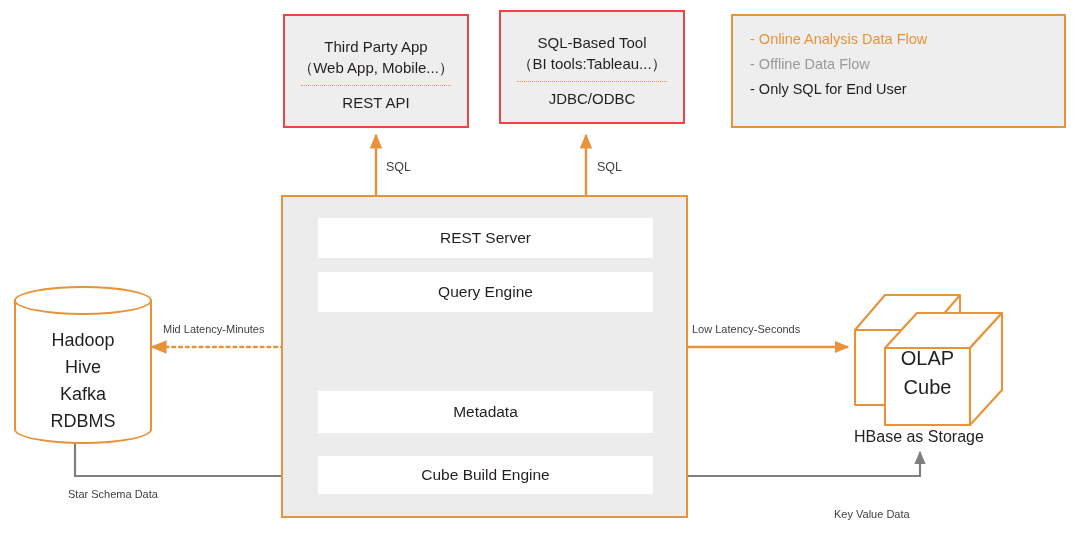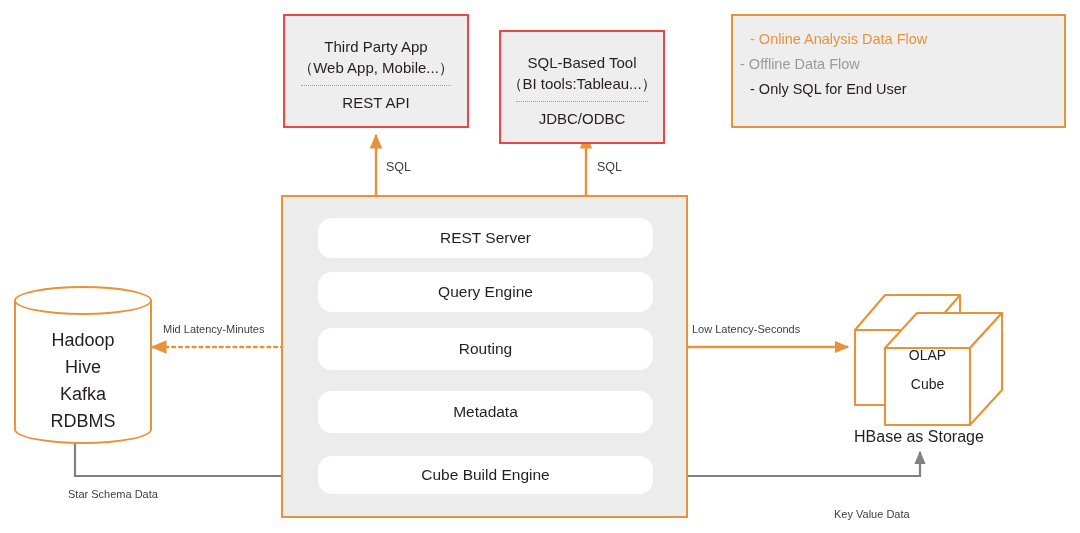--- a/index.html
+++ b/index.html
@@ -17,32 +17,32 @@
 
   
   .legend-box{background:#eeeeee;border:2px solid #e8933a;}
   .legend-row{position:absolute;font-size:14.5px;line-height:18px;white-space:nowrap;}
   .lg-orange{color:#e8933a;}
   .lg-gray{color:#9a9a9a;}
   .lg-dark{color:#231f20;}
 
   
   .main-panel{background:#ececec;border:2px solid #e8933a;}
-  .panel-row{background:#ffffff;display:flex;align-items:center;justify-content:center;border-radius:14px;}
+  .panel-row{background:#ffffff;display:flex;align-items:center;justify-content:center;}
   .panel-row span{font-size:15.5px;color:#231f20;}
 
   
   .cyl-body{border-left:2px solid #e8933a;border-right:2px solid #e8933a;background:#fff;}
   .cyl-ellipse{border:2px solid #e8933a;border-radius:50%;background:#fff;}
   .cyl-text{position:absolute;width:100%;text-align:center;font-size:18px;line-height:27px;color:#231f20;}
 
   
   .flow-label{position:absolute;font-size:11px;color:#3f3f3f;white-space:nowrap;}
   .sql-label{position:absolute;font-size:12.5px;color:#3f3f3f;}
-  .cube-label{position:absolute;font-size:14px;color:#231f20;white-space:nowrap;text-align:center;}
+  .cube-label{position:absolute;font-size:20px;color:#231f20;white-space:nowrap;text-align:center;}
   .storage-label{position:absolute;font-size:16px;color:#231f20;white-space:nowrap;}
   svg{position:absolute;left:0;top:0;overflow:visible;}
 </style>
 </head>
 <body>
 
 <div id="canvas">
 
   <svg width="1080" height="533">
     <defs>
@@ -107,45 +107,42 @@
     </g>
   </svg>
 
   <div class="abs client-box" style="left:283px;top:14px;width:186px;height:114px;padding-top:20px;">
     <div class="client-title">Third Party App</div>
     <div class="client-title">（Web App, Mobile...）</div>
     <div class="client-sep"></div>
     <div class="client-proto">REST API</div>
   </div>
 
-  <div class="abs client-box" style="left:499px;top:30px;width:166px;height:114px;padding-top:20px;">
+  <div class="abs client-box" style="left:499px;top:10px;width:186px;height:114px;padding-top:20px;">
     <div class="client-title">SQL-Based Tool</div>
     <div class="client-title">（BI tools:Tableau...）</div>
     <div class="client-sep"></div>
     <div class="client-proto">JDBC/ODBC</div>
   </div>
 
   <div class="abs legend-box" style="left:731px;top:14px;width:335px;height:114px;">
     <div class="legend-row lg-orange" style="left:17px;top:14px;">- Online Analysis Data Flow</div>
-    <div class="legend-row lg-gray" style="left:7px;top:39px;">- Offline Data Flow</div>
+    <div class="legend-row lg-gray" style="left:17px;top:39px;">- Offline Data Flow</div>
     <div class="legend-row lg-dark" style="left:17px;top:64px;">- Only SQL for End User</div>
   </div>
 
   <div class="sql-label" style="left:386px;top:160px;">SQL</div>
   <div class="sql-label" style="left:597px;top:160px;">SQL</div>
 
   <div class="abs main-panel" style="left:281px;top:195px;width:407px;height:323px;">
     <div class="abs panel-row" style="left:35px;top:21px;width:335px;height:40px;">
       <span>REST Server</span>
     </div>
     <div class="abs panel-row" style="left:35px;top:75px;width:335px;height:40px;">
       <span>Query Engine</span>
-    </div>
-    <div class="abs panel-row" style="left:35px;top:131px;width:335px;height:42px;">
-      <span>Routing</span>
     </div>
     <div class="abs panel-row" style="left:35px;top:194px;width:335px;height:42px;">
       <span>Metadata</span>
     </div>
     <div class="abs panel-row" style="left:35px;top:259px;width:335px;height:38px;">
       <span>Cube Build Engine</span>
     </div>
   </div>
 
   <div class="abs" style="left:14px;top:286px;width:138px;height:158px;">

